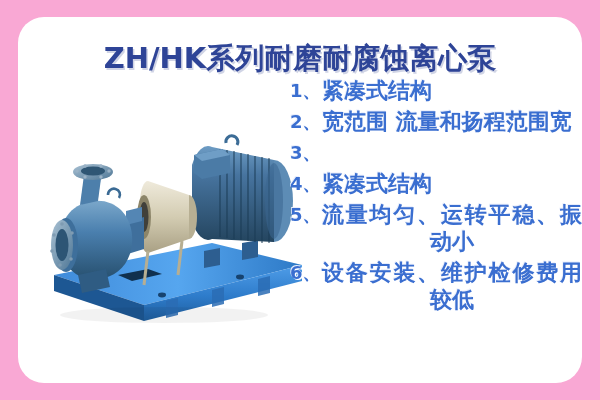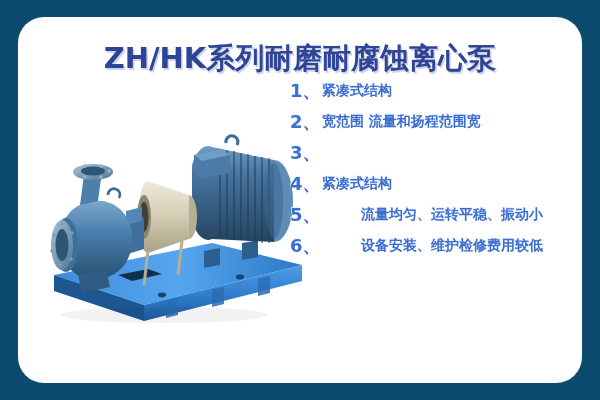--- a/index.html
+++ b/index.html
@@ -11,21 +11,21 @@
     width: 600px;
     height: 400px;
     overflow: hidden;
     font-family: "DejaVu Sans", "Liberation Sans", sans-serif;
   }
 
   #stage {
     position: relative;
     width: 600px;
     height: 400px;
-    background: #0c4a6e;
+    background: #f9a8d4;
   }
 
   
   #card {
     position: absolute;
     left: 18px;
     top: 17px;
     width: 564px;
     height: 366px;
     background: #ffffff;
@@ -64,21 +64,21 @@
     flex: 0 0 auto;
     width: 32px;
     font-size: 18px;
     font-weight: bold;
     color: #3a6ed0;
     text-shadow: 1.2px 1.2px 0 #ffffff, -0.7px -0.7px 0 #e9eefb;
     line-height: 27px;
   }
   .li-text {
     flex: 1 1 auto;
-    font-size: 14px;
+    font-size: 22px;
     font-weight: bold;
     color: #3a6ed0;
     line-height: 27px;
     text-shadow: 1.2px 1.2px 0 #ffffff, -0.7px -0.7px 0 #e9eefb;
     text-align: justify;
     text-align-last: center;
   }
   .li-text.single { text-align: left; text-align-last: left; }
 
   

